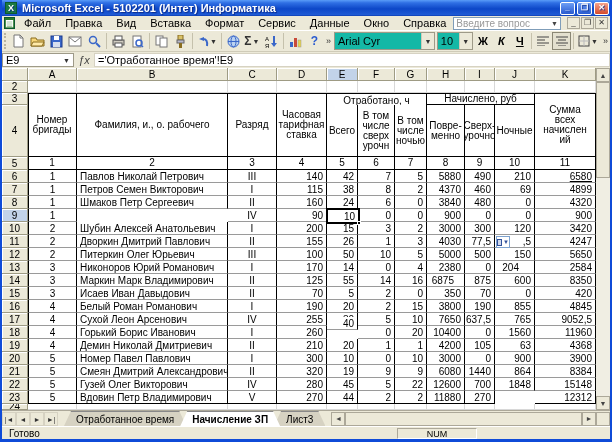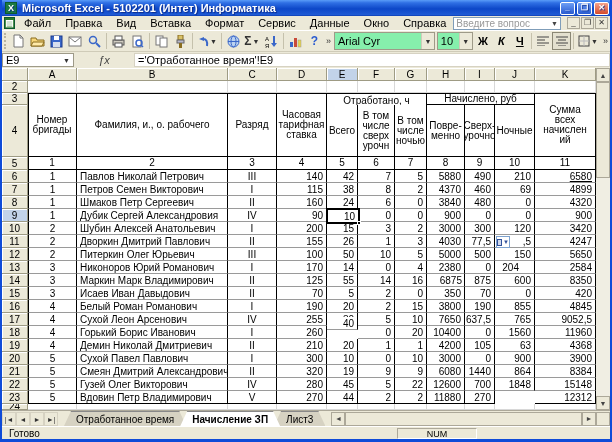--- a/index.html
+++ b/index.html
@@ -26,29 +26,29 @@
   .docctl{display:flex;gap:1px;margin:0 2px 0 6px;}
   .dbtn{width:13px;height:12px;border:1px solid #aca899;background:#ece9d8;font-size:8px;line-height:10px;text-align:center;color:#333;}
   
   .toolbar{position:absolute;left:0;top:30px;width:608px;height:22px;background:#ece9d8;display:flex;align-items:center;
     border-top:1px solid #fff;border-bottom:1px solid #cfcbb8;}
   .grip{width:3px;height:16px;margin:0 2px;border-left:2px dotted #b9b5a0;}
   .tbbtn{height:19px;min-width:19px;display:flex;align-items:center;justify-content:center;padding:0 1px;}
   .tbsep{width:1px;height:16px;background:#c5c1ac;margin:0 2px;}
   .dd{font-size:7px;color:#333;width:9px;text-align:center;}
   .tglyph{font-size:12px;font-weight:bold;color:#333;line-height:14px;}
-  .combo{height:18px;background:#86efac;border:1px solid #9e9a88;display:flex;align-items:center;
+  .combo{height:18px;background:#14b8a6;border:1px solid #9e9a88;display:flex;align-items:center;
     font-size:11px;padding:0 0 0 3px;margin:0 1px;}
   .combo .arr{margin-left:auto;width:13px;height:16px;background:#ece9d8;border-left:1px solid #cfcbb8;
     font-size:7px;display:flex;align-items:center;justify-content:center;color:#333;}
   .fmtbtn{width:19px;height:18px;display:flex;align-items:center;justify-content:center;font-size:11px;font-weight:bold;}
   .fmtbtn.pressed{background:#e3e0cf;border:1px solid #8a english87;border:1px solid #8a8775;}
   .chev{font-size:9px;color:#333;padding:0 2px;line-height:8px;}
   
-  .formulabar{position:absolute;left:0;top:52px;width:608px;height:16px;background:#ece9d8;display:flex;align-items:center;font-size:11px;gap:20px;}
+  .formulabar{position:absolute;left:0;top:52px;width:608px;height:16px;background:#ece9d8;display:flex;align-items:center;font-size:11px;}
   .namebox{width:72px;height:14px;background:#fff;border:1px solid #9e9a88;display:flex;align-items:center;padding:0 3px;}
   .namebox .arr{margin-left:auto;font-size:7px;color:#333;}
   .fx{width:20px;text-align:center;font-style:italic;font-size:11px;color:#444;}
   .fml{flex:1;height:14px;background:#fff;border:1px solid #d6d2c2;display:flex;align-items:center;padding:0 3px;font-size:11px;}
   
   #grid{position:absolute;left:0;top:68px;width:594px;height:342px;background:#fff;overflow:hidden;}
   .gc{position:absolute;overflow:hidden;font-size:10px;display:flex;align-items:center;background:#fff;color:#000;}
   .hdrc{background:#ece9d8;justify-content:center;box-shadow:inset 1px 1px 0 #fff;
     border-right:1px solid #9e9b84;border-bottom:1px solid #9e9b84;font-size:10px;}
   .hdrc.sel{background:#c2d3e9;}
@@ -420,21 +420,20 @@
       <div class="gc" style="left: 226px; top: 128px; width: 49px; height: 13px; border-right: 1px solid rgb(0, 0, 0); border-bottom: 1px solid rgb(154, 154, 154); justify-content: center; padding-left: 0px; padding-right: 0px; white-space: nowrap;">II</div>
       <div class="gc" style="left: 275px; top: 128px; width: 50px; height: 13px; border-right: 1px solid rgb(0, 0, 0); border-bottom: 1px solid rgb(154, 154, 154); justify-content: flex-end; padding-left: 0px; padding-right: 3px; white-space: nowrap;">160</div>
       <div class="gc" style="left: 325px; top: 128px; width: 31px; height: 13px; border-right: 1px solid rgb(0, 0, 0); border-bottom: 1px solid rgb(154, 154, 154); justify-content: flex-end; padding-left: 0px; padding-right: 3px; white-space: nowrap;">24</div>
       <div class="gc" style="left: 356px; top: 128px; width: 37px; height: 13px; border-right: 1px solid rgb(0, 0, 0); border-bottom: 1px solid rgb(154, 154, 154); justify-content: flex-end; padding-left: 0px; padding-right: 3px; white-space: nowrap;">6</div>
       <div class="gc" style="left: 393px; top: 128px; width: 32px; height: 13px; border-right: 1px solid rgb(0, 0, 0); border-bottom: 1px solid rgb(154, 154, 154); justify-content: flex-end; padding-left: 0px; padding-right: 3px; white-space: nowrap;">0</div>
       <div class="gc" style="left: 425px; top: 128px; width: 38px; height: 13px; border-right: 1px solid rgb(0, 0, 0); border-bottom: 1px solid rgb(154, 154, 154); justify-content: flex-end; padding-left: 0px; padding-right: 3px; white-space: nowrap;">3840</div>
       <div class="gc" style="left: 463px; top: 128px; width: 30px; height: 13px; border-right: 1px solid rgb(0, 0, 0); border-bottom: 1px solid rgb(154, 154, 154); justify-content: flex-end; padding-left: 0px; padding-right: 3px; white-space: nowrap;">480</div>
       <div class="gc" style="left: 493px; top: 128px; width: 40px; height: 13px; border-right: 1px solid rgb(0, 0, 0); border-bottom: 1px solid rgb(154, 154, 154); justify-content: flex-end; padding-left: 0px; padding-right: 3px; white-space: nowrap;">0</div>
       <div class="gc" style="left: 533px; top: 128px; width: 61px; height: 13px; border-right: 1px solid rgb(0, 0, 0); border-bottom: 1px solid rgb(154, 154, 154); justify-content: flex-end; padding-left: 0px; padding-right: 3px; white-space: nowrap;">4320</div>
       <div class="gc" style="left: 26px; top: 141px; width: 49px; height: 13px; border-right: 1px solid rgb(0, 0, 0); border-bottom: 1px solid rgb(154, 154, 154); justify-content: center; padding-left: 0px; padding-right: 0px; white-space: nowrap; border-left: 1px solid rgb(0, 0, 0);">1</div>
-      <div class="gc" style="left: 75px; top: 141px; width: 151px; height: 13px; border-right: 1px solid rgb(0, 0, 0); border-bottom: 1px solid rgb(154, 154, 154); justify-content: flex-start; padding-left: 3px; padding-right: 0px; white-space: nowrap;">Дубик Сергей Александровия</div>
       <div class="gc" style="left: 226px; top: 141px; width: 49px; height: 13px; border-right: 1px solid rgb(0, 0, 0); border-bottom: 1px solid rgb(154, 154, 154); justify-content: center; padding-left: 0px; padding-right: 0px; white-space: nowrap;">IV</div>
       <div class="gc" style="left: 275px; top: 141px; width: 50px; height: 13px; border-right: 1px solid rgb(0, 0, 0); border-bottom: 1px solid rgb(154, 154, 154); justify-content: flex-end; padding-left: 0px; padding-right: 3px; white-space: nowrap;">90</div>
       <div class="gc" style="left: 325px; top: 141px; width: 31px; height: 13px; border-right: 1px solid rgb(0, 0, 0); border-bottom: 1px solid rgb(154, 154, 154); justify-content: flex-end; padding-left: 0px; padding-right: 3px; white-space: nowrap;">10</div>
       <div class="gc" style="left: 356px; top: 141px; width: 37px; height: 13px; border-right: 1px solid rgb(0, 0, 0); border-bottom: 1px solid rgb(154, 154, 154); justify-content: flex-end; padding-left: 0px; padding-right: 3px; white-space: nowrap;">0</div>
       <div class="gc" style="left: 393px; top: 141px; width: 32px; height: 13px; border-right: 1px solid rgb(0, 0, 0); border-bottom: 1px solid rgb(154, 154, 154); justify-content: flex-end; padding-left: 0px; padding-right: 3px; white-space: nowrap;">0</div>
       <div class="gc" style="left: 425px; top: 141px; width: 38px; height: 13px; border-right: 1px solid rgb(0, 0, 0); border-bottom: 1px solid rgb(154, 154, 154); justify-content: flex-end; padding-left: 0px; padding-right: 3px; white-space: nowrap;">900</div>
       <div class="gc" style="left: 463px; top: 141px; width: 30px; height: 13px; border-right: 1px solid rgb(0, 0, 0); border-bottom: 1px solid rgb(154, 154, 154); justify-content: flex-end; padding-left: 0px; padding-right: 3px; white-space: nowrap;">0</div>
       <div class="gc" style="left: 493px; top: 141px; width: 40px; height: 13px; border-right: 1px solid rgb(0, 0, 0); border-bottom: 1px solid rgb(154, 154, 154); justify-content: flex-end; padding-left: 0px; padding-right: 3px; white-space: nowrap;">0</div>
       <div class="gc" style="left: 533px; top: 141px; width: 61px; height: 13px; border-right: 1px solid rgb(0, 0, 0); border-bottom: 1px solid rgb(154, 154, 154); justify-content: flex-end; padding-left: 0px; padding-right: 3px; white-space: nowrap;">900</div>
       <div class="gc" style="left: 26px; top: 154px; width: 49px; height: 13px; border-right: 1px solid rgb(0, 0, 0); border-bottom: 1px solid rgb(154, 154, 154); justify-content: center; padding-left: 0px; padding-right: 0px; white-space: nowrap; border-left: 1px solid rgb(0, 0, 0);">2</div>
@@ -481,21 +480,21 @@
       <div class="gc" style="left: 463px; top: 193px; width: 30px; height: 13px; border-right: 1px solid rgb(0, 0, 0); border-bottom: 1px solid rgb(154, 154, 154); justify-content: flex-end; padding-left: 0px; padding-right: 3px; white-space: nowrap;">0</div>
       <div class="gc" style="left: 493px; top: 193px; width: 40px; height: 13px; border-right: 1px solid rgb(0, 0, 0); border-bottom: 1px solid rgb(154, 154, 154); justify-content: flex-end; padding-left: 0px; padding-right: 15px; white-space: nowrap;">204</div>
       <div class="gc" style="left: 533px; top: 193px; width: 61px; height: 13px; border-right: 1px solid rgb(0, 0, 0); border-bottom: 1px solid rgb(154, 154, 154); justify-content: flex-end; padding-left: 0px; padding-right: 3px; white-space: nowrap;">2584</div>
       <div class="gc" style="left: 26px; top: 206px; width: 49px; height: 13px; border-right: 1px solid rgb(0, 0, 0); border-bottom: 1px solid rgb(154, 154, 154); justify-content: center; padding-left: 0px; padding-right: 0px; white-space: nowrap; border-left: 1px solid rgb(0, 0, 0);">3</div>
       <div class="gc" style="left: 75px; top: 206px; width: 151px; height: 13px; border-right: 1px solid rgb(0, 0, 0); border-bottom: 1px solid rgb(154, 154, 154); justify-content: flex-start; padding-left: 3px; padding-right: 0px; white-space: nowrap;">Маркин Марк Владимирович</div>
       <div class="gc" style="left: 226px; top: 206px; width: 49px; height: 13px; border-right: 1px solid rgb(0, 0, 0); border-bottom: 1px solid rgb(154, 154, 154); justify-content: center; padding-left: 0px; padding-right: 0px; white-space: nowrap;">II</div>
       <div class="gc" style="left: 275px; top: 206px; width: 50px; height: 13px; border-right: 1px solid rgb(0, 0, 0); border-bottom: 1px solid rgb(154, 154, 154); justify-content: flex-end; padding-left: 0px; padding-right: 3px; white-space: nowrap;">125</div>
       <div class="gc" style="left: 325px; top: 206px; width: 31px; height: 13px; border-right: 1px solid rgb(0, 0, 0); border-bottom: 1px solid rgb(154, 154, 154); justify-content: flex-end; padding-left: 0px; padding-right: 3px; white-space: nowrap;">55</div>
       <div class="gc" style="left: 356px; top: 206px; width: 37px; height: 13px; border-right: 1px solid rgb(0, 0, 0); border-bottom: 1px solid rgb(154, 154, 154); justify-content: flex-end; padding-left: 0px; padding-right: 3px; white-space: nowrap;">14</div>
       <div class="gc" style="left: 393px; top: 206px; width: 32px; height: 13px; border-right: 1px solid rgb(0, 0, 0); border-bottom: 1px solid rgb(154, 154, 154); justify-content: flex-end; padding-left: 0px; padding-right: 3px; white-space: nowrap;">16</div>
-      <div class="gc" style="left: 425px; top: 206px; width: 38px; height: 13px; border-right: 1px solid rgb(0, 0, 0); border-bottom: 1px solid rgb(154, 154, 154); justify-content: flex-end; padding-left: 0px; padding-right: 2px; white-space: nowrap;">6875</div>
+      <div class="gc" style="left: 425px; top: 206px; width: 38px; height: 13px; border-right: 1px solid rgb(0, 0, 0); border-bottom: 1px solid rgb(154, 154, 154); justify-content: flex-end; padding-left: 0px; padding-right: 10px; white-space: nowrap;">6875</div>
       <div class="gc" style="left: 463px; top: 206px; width: 30px; height: 13px; border-right: 1px solid rgb(0, 0, 0); border-bottom: 1px solid rgb(154, 154, 154); justify-content: flex-end; padding-left: 0px; padding-right: 3px; white-space: nowrap;">875</div>
       <div class="gc" style="left: 493px; top: 206px; width: 40px; height: 13px; border-right: 1px solid rgb(0, 0, 0); border-bottom: 1px solid rgb(154, 154, 154); justify-content: flex-end; padding-left: 0px; padding-right: 3px; white-space: nowrap;">600</div>
       <div class="gc" style="left: 533px; top: 206px; width: 61px; height: 13px; border-right: 1px solid rgb(0, 0, 0); border-bottom: 1px solid rgb(154, 154, 154); justify-content: flex-end; padding-left: 0px; padding-right: 3px; white-space: nowrap;">8350</div>
       <div class="gc" style="left: 26px; top: 219px; width: 49px; height: 13px; border-right: 1px solid rgb(0, 0, 0); border-bottom: 1px solid rgb(154, 154, 154); justify-content: center; padding-left: 0px; padding-right: 0px; white-space: nowrap; border-left: 1px solid rgb(0, 0, 0);">3</div>
       <div class="gc" style="left: 75px; top: 219px; width: 151px; height: 13px; border-right: 1px solid rgb(0, 0, 0); border-bottom: 1px solid rgb(154, 154, 154); justify-content: flex-start; padding-left: 3px; padding-right: 0px; white-space: nowrap;">Исаев Иван Давыдович</div>
       <div class="gc" style="left: 226px; top: 219px; width: 49px; height: 13px; border-right: 1px solid rgb(0, 0, 0); border-bottom: 1px solid rgb(154, 154, 154); justify-content: center; padding-left: 0px; padding-right: 0px; white-space: nowrap;">II</div>
       <div class="gc" style="left: 275px; top: 219px; width: 50px; height: 13px; border-right: 1px solid rgb(0, 0, 0); border-bottom: 1px solid rgb(154, 154, 154); justify-content: flex-end; padding-left: 0px; padding-right: 3px; white-space: nowrap;">70</div>
       <div class="gc" style="left: 325px; top: 219px; width: 31px; height: 13px; border-right: 1px solid rgb(0, 0, 0); border-bottom: 1px solid rgb(154, 154, 154); justify-content: flex-end; padding-left: 0px; padding-right: 3px; white-space: nowrap;">5</div>
       <div class="gc" style="left: 356px; top: 219px; width: 37px; height: 13px; border-right: 1px solid rgb(0, 0, 0); border-bottom: 1px solid rgb(154, 154, 154); justify-content: flex-end; padding-left: 0px; padding-right: 3px; white-space: nowrap;">2</div>
       <div class="gc" style="left: 393px; top: 219px; width: 32px; height: 13px; border-right: 1px solid rgb(0, 0, 0); border-bottom: 1px solid rgb(154, 154, 154); justify-content: flex-end; padding-left: 0px; padding-right: 3px; white-space: nowrap;">0</div>
@@ -541,21 +540,21 @@
       <div class="gc" style="left: 226px; top: 271px; width: 49px; height: 13px; border-right: 1px solid rgb(0, 0, 0); border-bottom: 1px solid rgb(154, 154, 154); justify-content: center; padding-left: 0px; padding-right: 0px; white-space: nowrap;">II</div>
       <div class="gc" style="left: 275px; top: 271px; width: 50px; height: 13px; border-right: 1px solid rgb(0, 0, 0); border-bottom: 1px solid rgb(154, 154, 154); justify-content: flex-end; padding-left: 0px; padding-right: 3px; white-space: nowrap;">210</div>
       <div class="gc" style="left: 325px; top: 271px; width: 31px; height: 13px; border-right: 1px solid rgb(0, 0, 0); border-bottom: 1px solid rgb(154, 154, 154); justify-content: flex-end; padding-left: 0px; padding-right: 3px; white-space: nowrap;">20</div>
       <div class="gc" style="left: 356px; top: 271px; width: 37px; height: 13px; border-right: 1px solid rgb(0, 0, 0); border-bottom: 1px solid rgb(154, 154, 154); justify-content: flex-end; padding-left: 0px; padding-right: 3px; white-space: nowrap;">1</div>
       <div class="gc" style="left: 393px; top: 271px; width: 32px; height: 13px; border-right: 1px solid rgb(0, 0, 0); border-bottom: 1px solid rgb(154, 154, 154); justify-content: flex-end; padding-left: 0px; padding-right: 3px; white-space: nowrap;">1</div>
       <div class="gc" style="left: 425px; top: 271px; width: 38px; height: 13px; border-right: 1px solid rgb(0, 0, 0); border-bottom: 1px solid rgb(154, 154, 154); justify-content: flex-end; padding-left: 0px; padding-right: 3px; white-space: nowrap;">4200</div>
       <div class="gc" style="left: 463px; top: 271px; width: 30px; height: 13px; border-right: 1px solid rgb(0, 0, 0); border-bottom: 1px solid rgb(154, 154, 154); justify-content: flex-end; padding-left: 0px; padding-right: 3px; white-space: nowrap;">105</div>
       <div class="gc" style="left: 493px; top: 271px; width: 40px; height: 13px; border-right: 1px solid rgb(0, 0, 0); border-bottom: 1px solid rgb(154, 154, 154); justify-content: flex-end; padding-left: 0px; padding-right: 3px; white-space: nowrap;">63</div>
       <div class="gc" style="left: 533px; top: 271px; width: 61px; height: 13px; border-right: 1px solid rgb(0, 0, 0); border-bottom: 1px solid rgb(154, 154, 154); justify-content: flex-end; padding-left: 0px; padding-right: 3px; white-space: nowrap;">4368</div>
       <div class="gc" style="left: 26px; top: 284px; width: 49px; height: 13px; border-right: 1px solid rgb(0, 0, 0); border-bottom: 1px solid rgb(154, 154, 154); justify-content: center; padding-left: 0px; padding-right: 0px; white-space: nowrap; border-left: 1px solid rgb(0, 0, 0);">5</div>
-      <div class="gc" style="left: 75px; top: 284px; width: 151px; height: 13px; border-right: 1px solid rgb(0, 0, 0); border-bottom: 1px solid rgb(154, 154, 154); justify-content: flex-start; padding-left: 3px; padding-right: 0px; white-space: nowrap;">Сухой Павел Павлович</div>
+      <div class="gc" style="left: 75px; top: 284px; width: 151px; height: 13px; border-right: 1px solid rgb(0, 0, 0); border-bottom: 1px solid rgb(154, 154, 154); justify-content: flex-start; padding-left: 3px; padding-right: 0px; white-space: nowrap;">Номер Павел Павлович</div>
       <div class="gc" style="left: 226px; top: 284px; width: 49px; height: 13px; border-right: 1px solid rgb(0, 0, 0); border-bottom: 1px solid rgb(154, 154, 154); justify-content: center; padding-left: 0px; padding-right: 0px; white-space: nowrap;">I</div>
       <div class="gc" style="left: 275px; top: 284px; width: 50px; height: 13px; border-right: 1px solid rgb(0, 0, 0); border-bottom: 1px solid rgb(154, 154, 154); justify-content: flex-end; padding-left: 0px; padding-right: 3px; white-space: nowrap;">300</div>
       <div class="gc" style="left: 325px; top: 284px; width: 31px; height: 13px; border-right: 1px solid rgb(0, 0, 0); border-bottom: 1px solid rgb(154, 154, 154); justify-content: flex-end; padding-left: 0px; padding-right: 3px; white-space: nowrap;">10</div>
       <div class="gc" style="left: 356px; top: 284px; width: 37px; height: 13px; border-right: 1px solid rgb(0, 0, 0); border-bottom: 1px solid rgb(154, 154, 154); justify-content: flex-end; padding-left: 0px; padding-right: 3px; white-space: nowrap;">0</div>
       <div class="gc" style="left: 393px; top: 284px; width: 32px; height: 13px; border-right: 1px solid rgb(0, 0, 0); border-bottom: 1px solid rgb(154, 154, 154); justify-content: flex-end; padding-left: 0px; padding-right: 3px; white-space: nowrap;">10</div>
       <div class="gc" style="left: 425px; top: 284px; width: 38px; height: 13px; border-right: 1px solid rgb(0, 0, 0); border-bottom: 1px solid rgb(154, 154, 154); justify-content: flex-end; padding-left: 0px; padding-right: 3px; white-space: nowrap;">3000</div>
       <div class="gc" style="left: 463px; top: 284px; width: 30px; height: 13px; border-right: 1px solid rgb(0, 0, 0); border-bottom: 1px solid rgb(154, 154, 154); justify-content: flex-end; padding-left: 0px; padding-right: 3px; white-space: nowrap;">0</div>
       <div class="gc" style="left: 493px; top: 284px; width: 40px; height: 13px; border-right: 1px solid rgb(0, 0, 0); border-bottom: 1px solid rgb(154, 154, 154); justify-content: flex-end; padding-left: 0px; padding-right: 3px; white-space: nowrap;">900</div>
       <div class="gc" style="left: 533px; top: 284px; width: 61px; height: 13px; border-right: 1px solid rgb(0, 0, 0); border-bottom: 1px solid rgb(154, 154, 154); justify-content: flex-end; padding-left: 0px; padding-right: 3px; white-space: nowrap;">3900</div>
       <div class="gc" style="left: 26px; top: 297px; width: 49px; height: 13px; border-right: 1px solid rgb(0, 0, 0); border-bottom: 1px solid rgb(154, 154, 154); justify-content: center; padding-left: 0px; padding-right: 0px; white-space: nowrap; border-left: 1px solid rgb(0, 0, 0);">5</div>

